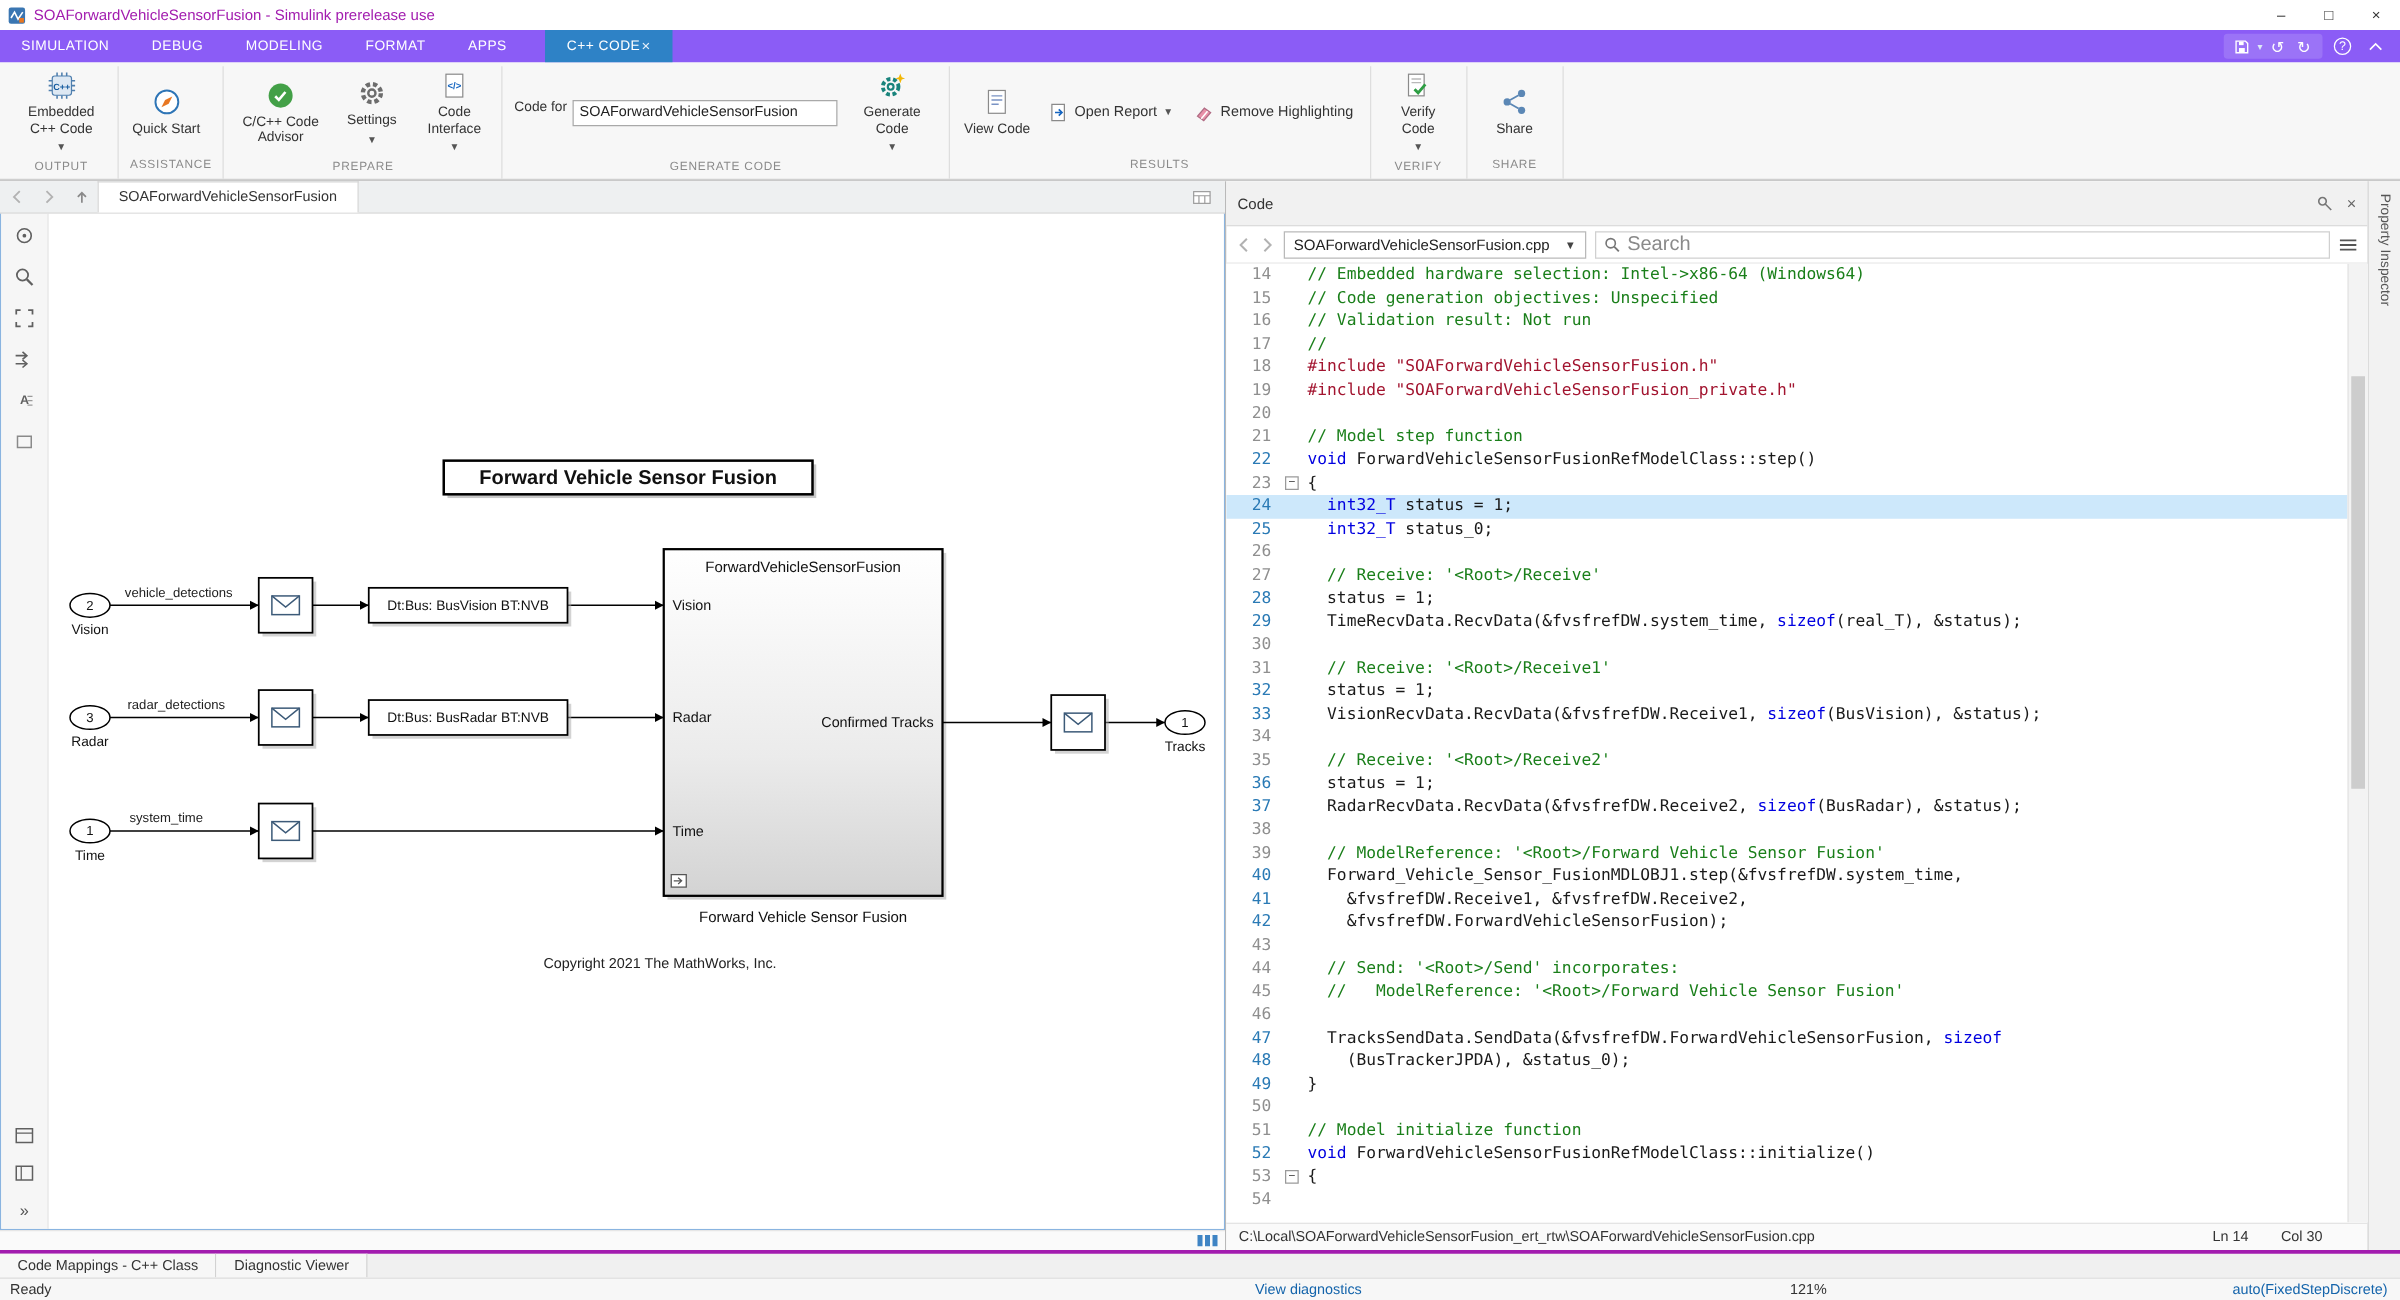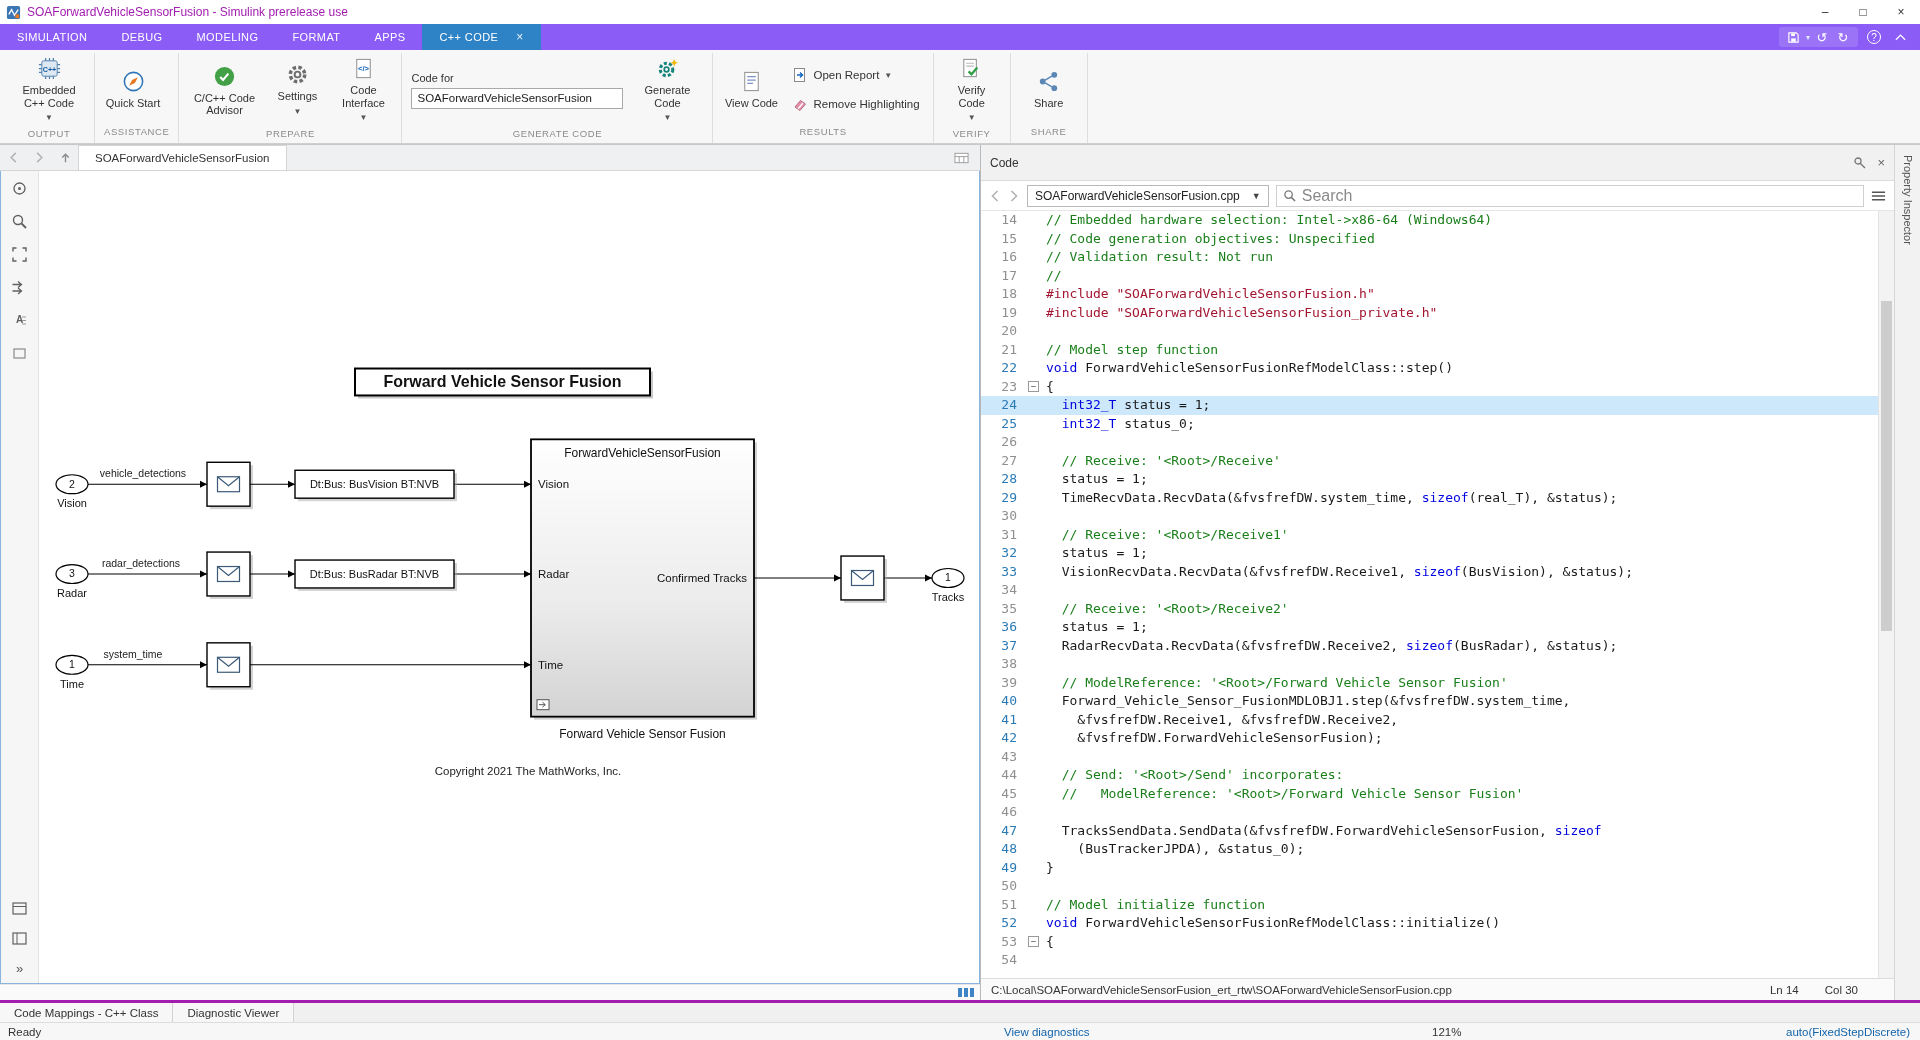--- a/index.html
+++ b/index.html
@@ -9,41 +9,41 @@
   
   .titlebar { height:24px; background:#fff; display:flex; align-items:center; padding-left:6px; flex:none; }
   .titlebar .app-icon { width:15px; height:15px; flex:none; }
   .title-text { font-size:12px; color:#a21caf; margin-left:6px; }
   .win-controls { margin-left:auto; display:flex; height:100%; }
   .win-btn { width:38px; display:flex; align-items:center; justify-content:center; font-size:12px; color:#333; }
 
   
   .tabstrip { height:26px; background:#8b5cf6; display:flex; align-items:stretch; color:#fff; flex:none; }
   .ts-tab { padding:0 17px; display:flex; align-items:center; font-size:11px; letter-spacing:.4px; cursor:default; }
-  .ts-tab.active { background:#2e82c6; gap:18px; }
+  .ts-tab.active { background:#2e82c6; margin-left:14px; gap:1px; }
   .tab-close { font-size:12px; color:#e8f1fa; }
   .ts-right { margin-left:auto; display:flex; align-items:center; gap:6px; padding-right:10px; }
   .qab { display:flex; align-items:center; gap:3px; background:rgba(255,255,255,.14); border-radius:3px; padding:2px 6px; }
   .qab .qicon { width:18px; height:16px; display:flex; align-items:center; justify-content:center; color:#fff; font-size:13px; }
   .qab .qcaret { font-size:8px; color:#dce9f5; }
   .ts-icon { width:20px; height:18px; display:flex; align-items:center; justify-content:center; color:#fff; font-size:12px; }
   .help-circle { width:14px; height:14px; border:1px solid #fff; border-radius:50%; font-size:10px; display:flex; align-items:center; justify-content:center; }
 
   
   .ribbon { height:94px; background:#f7f7f7; border-bottom:1px solid #cfcfcf; display:flex; padding:3px 4px 0 4px; flex:none; }
   .rib-sec { display:flex; flex-direction:column; border-right:1px solid #dedede; padding:0 9px; }
   .rib-body { flex:1; display:flex; align-items:center; gap:8px; }
   .rib-label { height:17px; text-align:center; font-size:9.5px; color:#8a8a8a; letter-spacing:.6px; }
   .bigbtn { width:72px; display:flex; flex-direction:column; align-items:center; text-align:center; font-size:11px; color:#333; line-height:12.5px; gap:3px; padding:3px 1px; border-radius:3px; }
   .bigbtn .caret { font-size:8px; color:#555; }
   .bigbtn.narrow { width:58px; }
-  .smallcol { display:flex; flex-direction:column; gap:9px; align-items:flex-start; }
+  .smallcol { display:flex; flex-direction:row; gap:9px; align-items:flex-start; }
   .smallbtn { display:flex; align-items:center; gap:5px; font-size:11.5px; color:#333; padding:2px 4px; border-radius:3px; }
   .smallbtn .caret { font-size:8px; color:#555; }
-  .codefor { display:flex; flex-direction:column; justify-content:center; gap:4px; }
+  .codefor { display:flex; flex-direction:row; justify-content:center; gap:4px; }
   .codefor label { font-size:11px; color:#333; }
   .codefor input { width:212px; height:21px; border:1px solid #a9a9a9; font-size:11.5px; padding:0 5px; font-family:"Liberation Sans", sans-serif; color:#222; background:#fff; }
 
   
   .main { flex:1; display:flex; min-height:0; border-top:1px solid #c9c9c9; }
 
   
   .model-panel { width:980px; flex:none; display:flex; flex-direction:column; min-height:0; }
   .model-tabbar { height:26px; background:#eef0f1; border-bottom:1px solid #d5d5d5; display:flex; align-items:flex-end; flex:none; }
   .nav-ic { width:26px; height:25px; display:flex; align-items:center; justify-content:center; }

